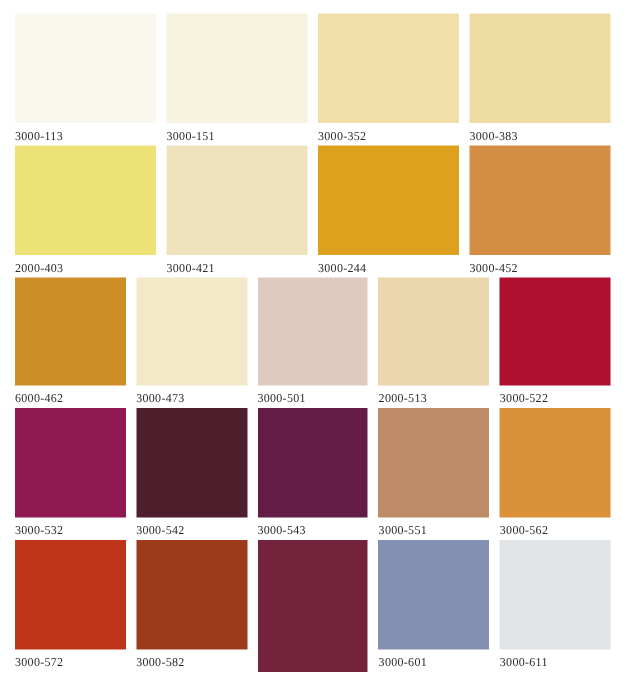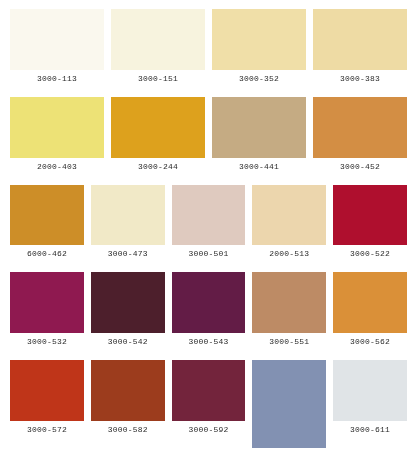--- a/index.html
+++ b/index.html
@@ -39,28 +39,28 @@
   }
   .swatch-cell:last-child {
     padding-right: 0;
   }
   .swatch-color {
     flex: 1 1 auto;
     width: 100%;
     min-height: 0;
   }
   .swatch-label {
-    height: 27px;
+    height: 15px;
     line-height: 17px;
-    text-align: center;
+    text-align: left;
     font-size: 8px;
     letter-spacing: 0.2px;
     color: #2b2b2b;
     white-space: nowrap;
-    font-family: Liberation Mono, monospace;
+    font-family: Liberation Serif, serif;
   }
 </style>
 </head>
 <body>
 
 <div id="swatch-chart">
     <div class="swatch-row">
       <div class="swatch-cell">
         <div class="swatch-color" style="background-color: rgb(250, 248, 238);"></div>
         <div class="swatch-label">3000-113</div>
@@ -77,26 +77,26 @@
         <div class="swatch-color" style="background-color: rgb(238, 219, 164);"></div>
         <div class="swatch-label">3000-383</div>
       </div>
     </div>
     <div class="swatch-row">
       <div class="swatch-cell">
         <div class="swatch-color" style="background-color: rgb(237, 226, 118);"></div>
         <div class="swatch-label">2000-403</div>
       </div>
       <div class="swatch-cell">
+        <div class="swatch-color" style="background-color: rgb(238, 227, 188);"></div>
+        <div class="swatch-label">3000-421</div>
+      </div>
+      <div class="swatch-cell">
         <div class="swatch-color" style="background-color: rgb(221, 161, 29);"></div>
         <div class="swatch-label">3000-244</div>
-      </div>
-      <div class="swatch-cell">
-        <div class="swatch-color" style="background-color: rgb(197, 171, 131);"></div>
-        <div class="swatch-label">3000-441</div>
       </div>
       <div class="swatch-cell">
         <div class="swatch-color" style="background-color: rgb(211, 142, 68);"></div>
         <div class="swatch-label">3000-452</div>
       </div>
     </div>
     <div class="swatch-row">
       <div class="swatch-cell">
         <div class="swatch-color" style="background-color: rgb(205, 142, 40);"></div>
         <div class="swatch-label">6000-462</div>
@@ -144,23 +144,23 @@
       <div class="swatch-cell">
         <div class="swatch-color" style="background-color: rgb(191, 53, 25);"></div>
         <div class="swatch-label">3000-572</div>
       </div>
       <div class="swatch-cell">
         <div class="swatch-color" style="background-color: rgb(156, 60, 29);"></div>
         <div class="swatch-label">3000-582</div>
       </div>
       <div class="swatch-cell">
         <div class="swatch-color" style="background-color: rgb(115, 36, 60);"></div>
-        <div class="swatch-label">3000-592</div>
       </div>
       <div class="swatch-cell">
         <div class="swatch-color" style="background-color: rgb(130, 145, 178);"></div>
+        <div class="swatch-label">3000-601</div>
       </div>
       <div class="swatch-cell">
         <div class="swatch-color" style="background-color: rgb(224, 228, 231);"></div>
         <div class="swatch-label">3000-611</div>
       </div>
     </div>
   </div>
 
 </body></html>

